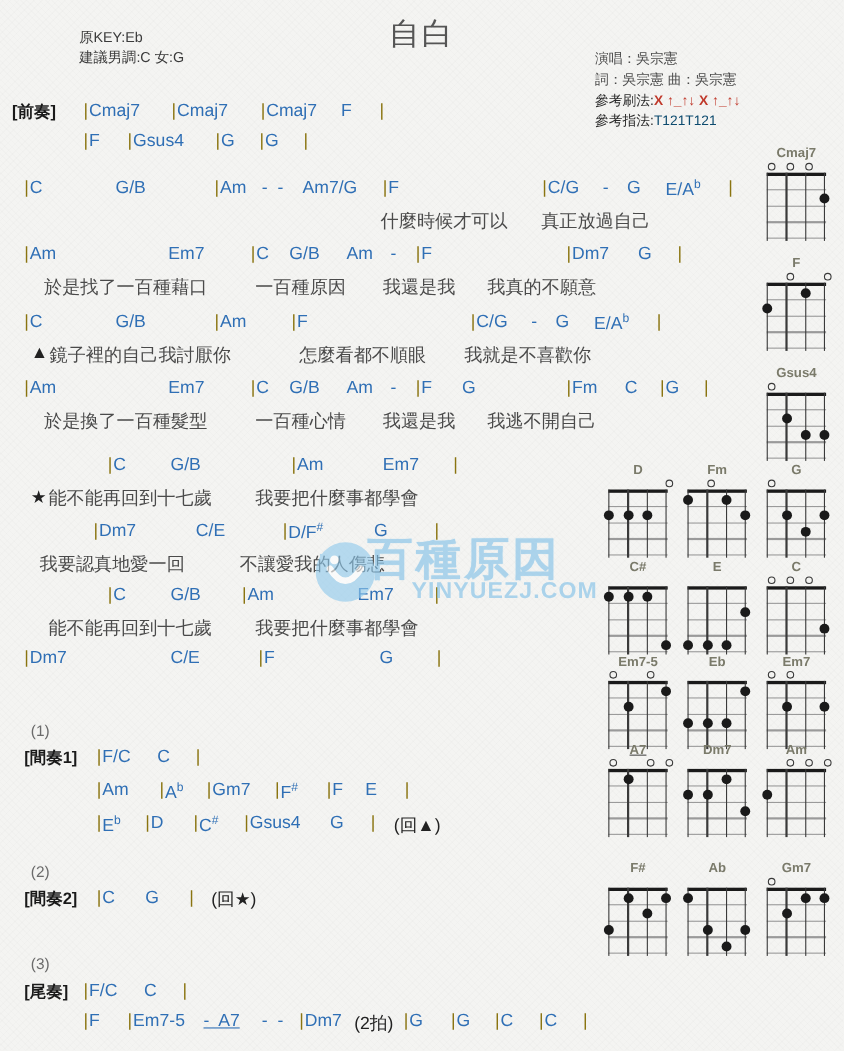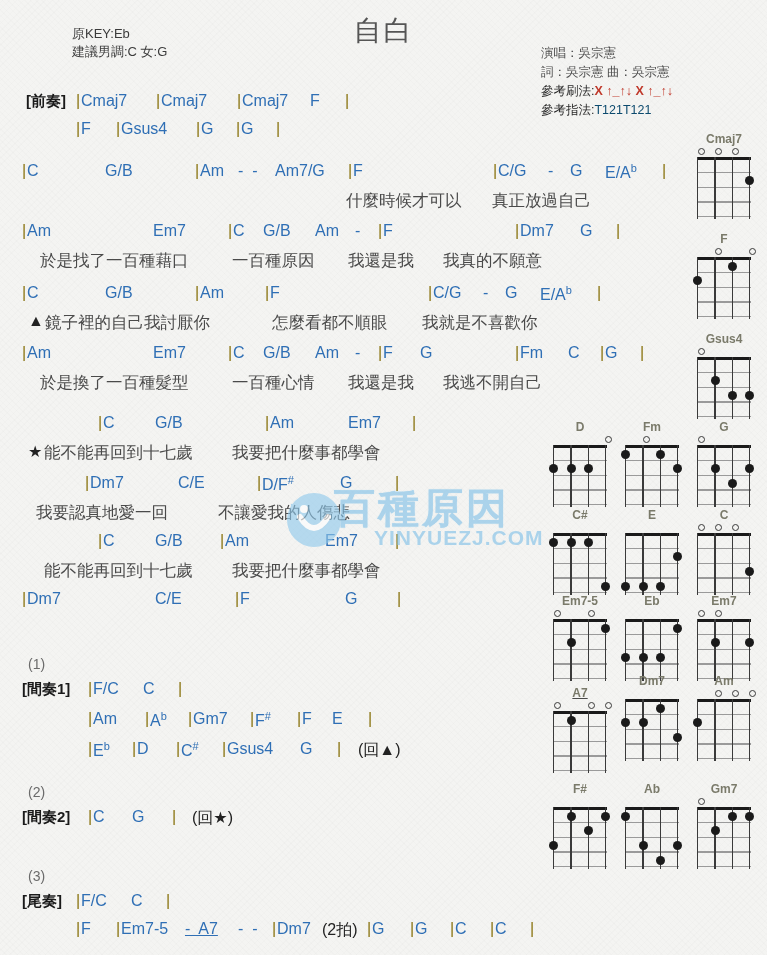--- a/index.html
+++ b/index.html
@@ -110,21 +110,21 @@
 
   <div class="credits">
     <div class="row">演唱：吳宗憲</div>
     <div class="row">詞：吳宗憲  曲：吳宗憲</div>
     <div class="row pattern"><span>參考刷法:</span><span class="arrow">X ↑_↑↓ X ↑_↑↓</span></div>
     <div class="row pattern"><span>參考指法:</span><span class="t">T121T121</span></div>
   </div>
 
   <div class="body-col" id="body-col">
       <div class="line" style="position: absolute; left: 0px; top: 0px; width: 545px;">
-        <span class="seg sect" style="left: 26px;">[前奏]</span>
+        <span class="seg sect" style="left: 11px;">[前奏]</span>
         <span class="seg bar" style="left: 76px;">|</span>
         <span class="seg chord" style="left: 81px;">Cmaj7</span>
         <span class="seg bar" style="left: 156px;">|</span>
         <span class="seg chord" style="left: 161px;">Cmaj7</span>
         <span class="seg bar" style="left: 237px;">|</span>
         <span class="seg chord" style="left: 242px;">Cmaj7</span>
         <span class="seg chord" style="left: 310px;">F</span>
         <span class="seg bar" style="left: 345px;">|</span>
       </div>
       <div class="line" style="position: absolute; left: 0px; top: 28px; width: 545px;">
@@ -599,21 +599,21 @@
           <div class="fret" style="top: 44.4px;"></div>
           <div class="fret" style="top: 59.2px;"></div>
           <div class="str" style="left: 0px;"></div>
           <div class="str" style="left: 17.3px;"></div>
           <div class="str" style="left: 34.6px;"></div>
           <div class="str" style="left: 51.9px;"></div>
           <div class="dot" style="left: 13.5px; top: 19.3px;"></div>
           <div class="dot" style="left: 48.1px; top: 19.3px;"></div>
         </div>
       </div>
-      <div class="dg" style="left: 0px; top: 554px; text-decoration: underline;">
+      <div class="dg" style="left: 0px; top: 542px; text-decoration: underline;">
         <div class="dg-name">A7</div>
         <div class="dg-open">
           <i style="left: 5.5px;"></i>
           <i style="left: 39.5px;"></i>
           <i style="left: 56.5px;"></i>
         </div>
         <div class="grid">
           <div class="nut"></div>
           <div class="fret" style="top: 14.8px;"></div>
           <div class="fret" style="top: 29.6px;"></div>

